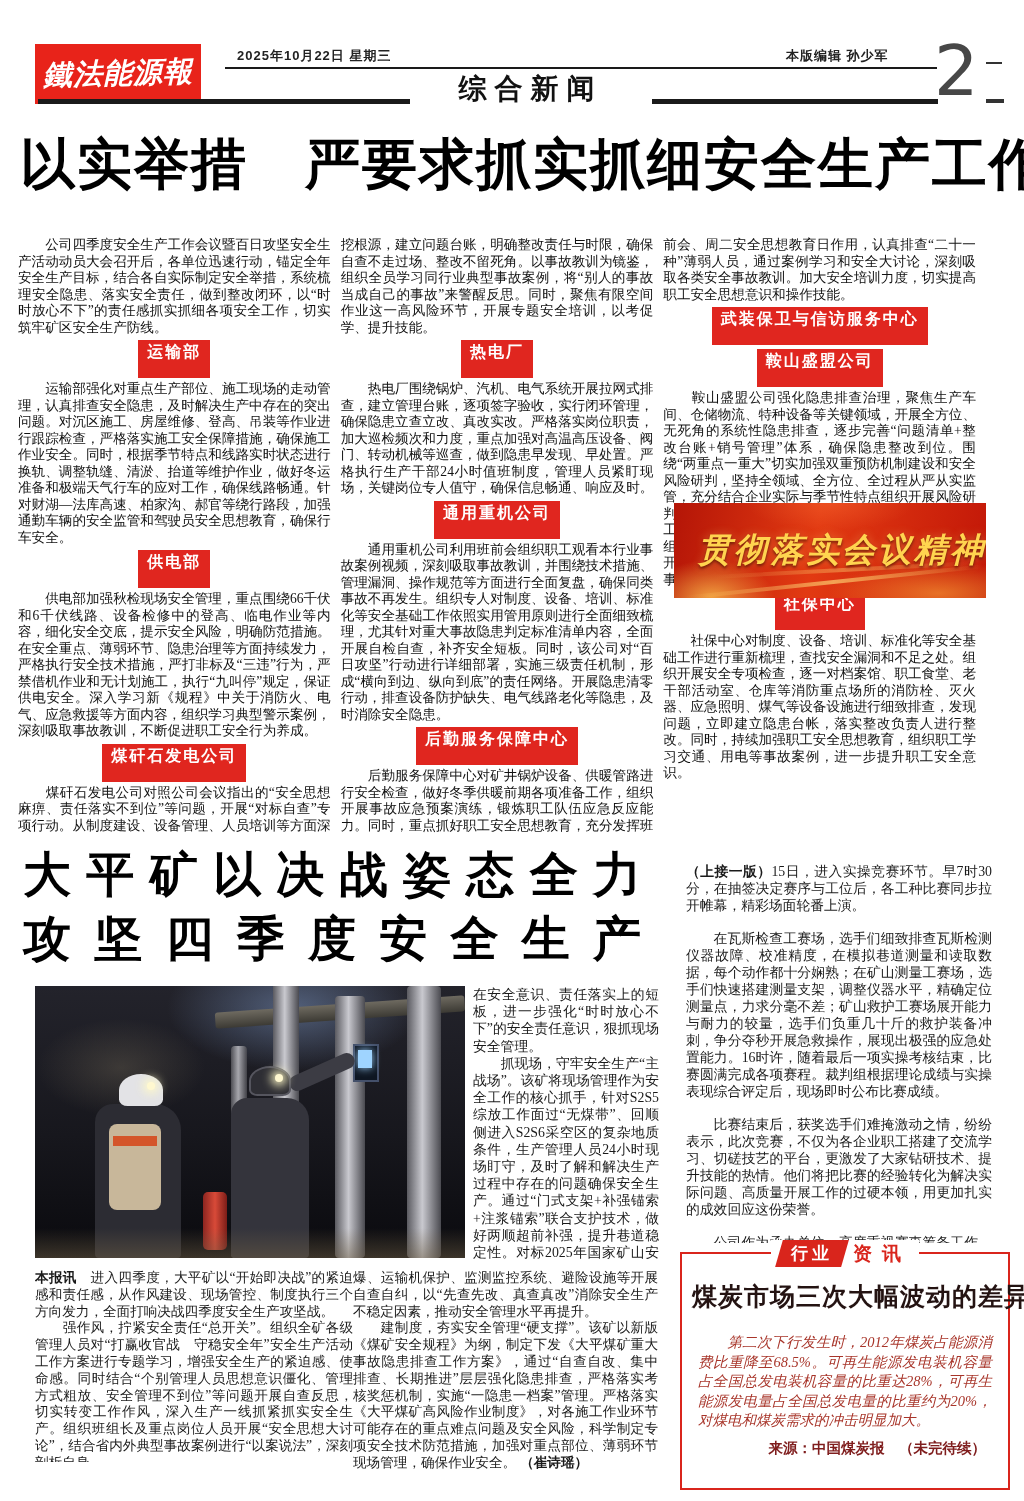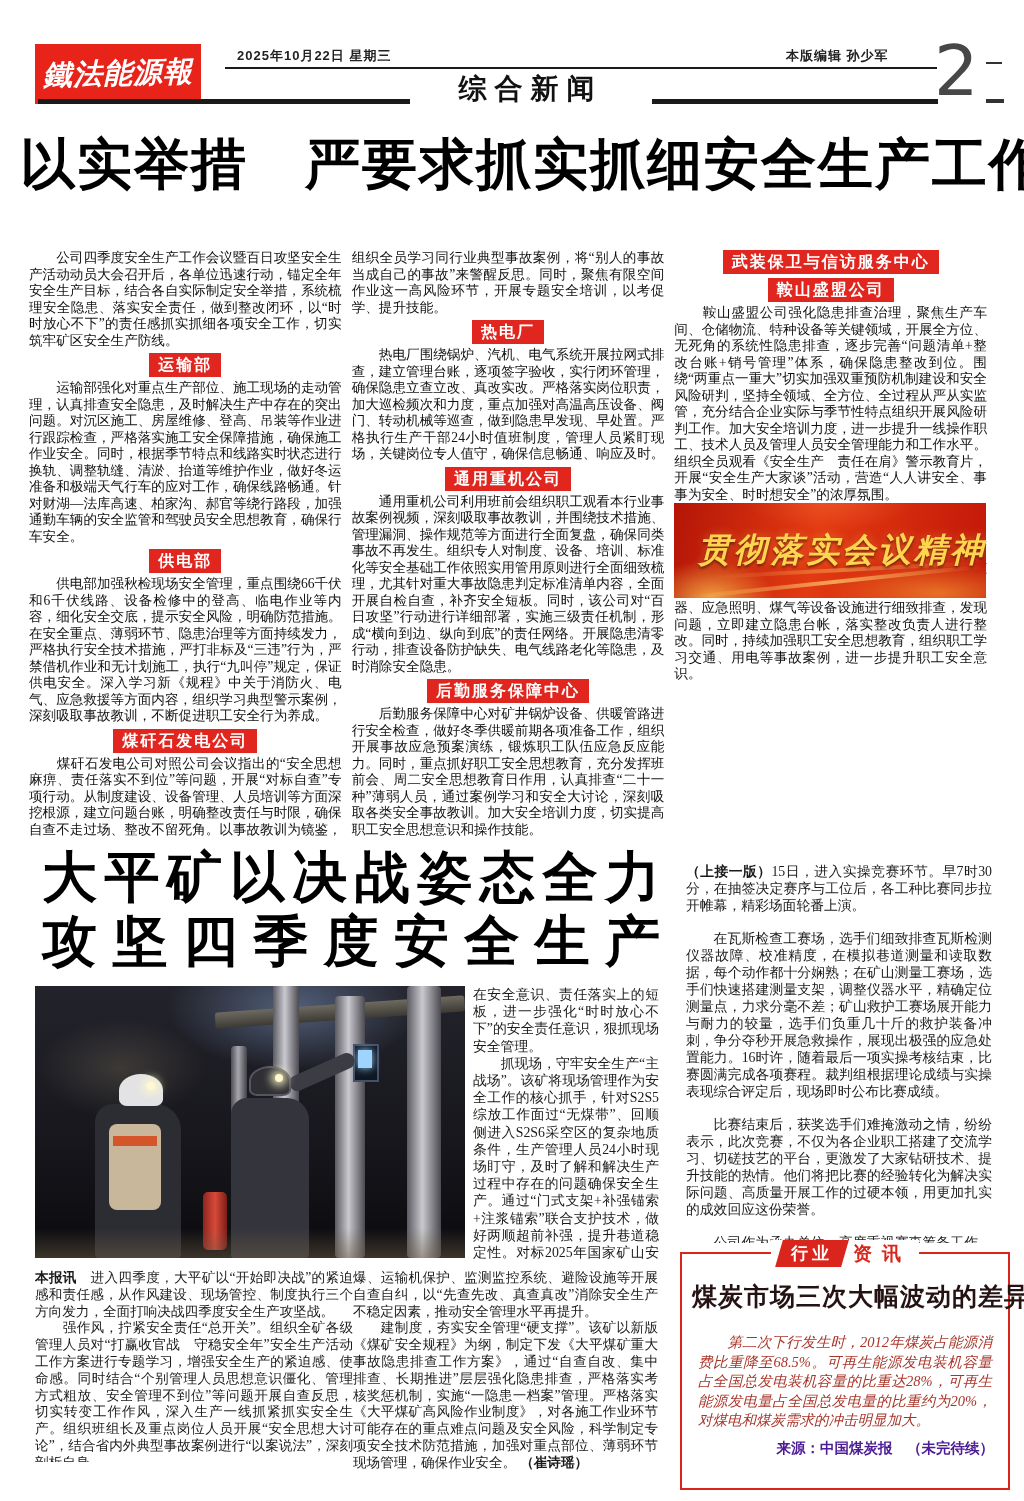--- a/index.html
+++ b/index.html
@@ -33,30 +33,30 @@
   .hdr-dash1{ position:absolute; left:986px; top:62px; width:16px; height:2px; background:#333;}
   .hdr-dash2{ position:absolute; left:986px; top:99px; width:18px; height:4px; background:#333;}
 
   
   .a1-headline{
     position:absolute; left:20px; top:128px; width:984px; text-align:center;
     font-family:"Liberation Sans",sans-serif; font-weight:bold; font-size:55px;
     color:#000; letter-spacing:2px; white-space:nowrap;
   }
   .a1-columns{
-    position:absolute; left:29px; top:237px; width:958px; height:601px;
+    position:absolute; left:18px; top:237px; width:958px; height:601px;
     column-count:3; column-gap:10px; column-fill:auto; overflow:hidden;
-    font-size:13.6px; line-height:16.5px; text-align:justify; color:#111;margin-top:13px;
+    font-size:13.6px; line-height:16.5px; text-align:justify; color:#111;
   }
   .a1-columns p{ margin:0; }
   .sec-head-wrap{ text-align:center; margin:4px 0 3px; break-after:avoid; }
   .sec-head{
     display:inline-block; background:#e0261f; color:#ffffff;
     font-family:"Liberation Sans",sans-serif; font-weight:bold; font-size:16px;
-    line-height:21px; padding:1px 9px 2px; letter-spacing:2px;
+    line-height:21px; padding:1px 9px 16px; letter-spacing:2px;
   }
   .banner{
     position:absolute; left:674px; top:503px; width:312px; height:95px;
     background:
       radial-gradient(ellipse 90px 55px at 12% 100%, rgba(255,200,80,.75), rgba(255,200,80,0) 70%),
       radial-gradient(ellipse 160px 45px at 85% 95%, rgba(255,180,60,.55), rgba(255,180,60,0) 70%),
       radial-gradient(ellipse 120px 40px at 50% 0%, rgba(255,120,60,.35), rgba(255,120,60,0) 70%),
       linear-gradient(100deg,#b41507,#e23a12 45%,#c21708);
     display:flex; align-items:center; justify-content:flex-end; overflow:hidden;
   }
@@ -64,22 +64,22 @@
   .banner .ray.r1{ width:300px; left:10px; bottom:14px; transform:rotate(-6deg);}
   .banner .ray.r2{ width:260px; left:40px; bottom:26px; transform:rotate(-3deg); opacity:.6;}
   .banner-text{
     position:relative; font-family:"DejaVu Serif",serif; font-weight:bold; font-style:italic;
     font-size:33px; letter-spacing:3px; color:#ffd44f;
     text-shadow:0 2px 3px rgba(90,20,0,.8), 0 0 10px rgba(255,220,120,.35);
     white-space:nowrap;
   }
 
   
-  .a2-headline{ position:absolute; left:42px; top:846px; width:618px;
-    font-family:Liberation Serif, serif; font-weight:bold; color:#000; font-size:55px; line-height:64px;}
+  .a2-headline{ position:absolute; left:23px; top:846px; width:618px;
+    font-family:Liberation Mono, monospace; font-weight:bold; color:#000; font-size:48px; line-height:64px;}
   .a2-headline .hl-line{ text-align:justify; text-align-last:justify; }
   .photo{
     position:absolute; left:35px; top:986px; width:430px; height:272px; overflow:hidden;
     background:
       radial-gradient(ellipse 180px 90px at 60% 8%, rgba(140,170,220,.45), rgba(140,170,220,0) 70%),
       radial-gradient(ellipse 120px 70px at 20% 30%, rgba(120,110,90,.35), rgba(120,110,90,0) 70%),
       linear-gradient(180deg,#23232b 0%, #17171d 55%, #0a0a0e 100%);
   }
   .prop{ position:absolute; top:0; bottom:0; background:linear-gradient(90deg,#5a5a60,#c9c9cf 45%,#4a4a50); border-radius:4px;}
   .prop.p1{ left:238px; width:26px; top:-6px;}
@@ -126,21 +126,21 @@
     background:#fff; padding:0 8px; display:flex; align-items:center; gap:8px; white-space:nowrap;}
   .ind-tab-red{ background:#d9251c; transform:skewX(-16deg); padding:2px 12px;}
   .ind-tab-red span{ display:inline-block; transform:skewX(16deg); color:#fff;
     font-family:"Liberation Sans",sans-serif; font-weight:bold; font-size:17px; letter-spacing:4px;}
   .ind-tab-plain{ color:#d9251c; font-family:"DejaVu Serif",serif; font-weight:bold;
     font-size:19px; letter-spacing:10px;}
   .ind-title{ margin:26px 10px 20px; text-align:center; font-family:"DejaVu Serif",serif;
     font-weight:bold; font-size:25px; color:#241312; letter-spacing:1px; white-space:nowrap;}
   .ind-body{ margin:4px 16px 0; color:#a8352a; font-size:14.5px; line-height:19.5px;
     font-style:italic; text-align:justify;}
-  .ind-source{ margin:8px 14px 0; text-align:right; font-weight:bold; font-size:14.5px; color:#4c1d95;}
+  .ind-source{ margin:8px 22px 0; text-align:right; font-weight:bold; font-size:14.5px; color:#7f1d1d;}
 </style>
 </head>
 <body>
 
 <div class="page">
 
   <div class="masthead-box">
     <div class="masthead-text">鐵法能源報</div>
   </div>
   <div class="hdr-date">2025年10月22日  星期三</div>

